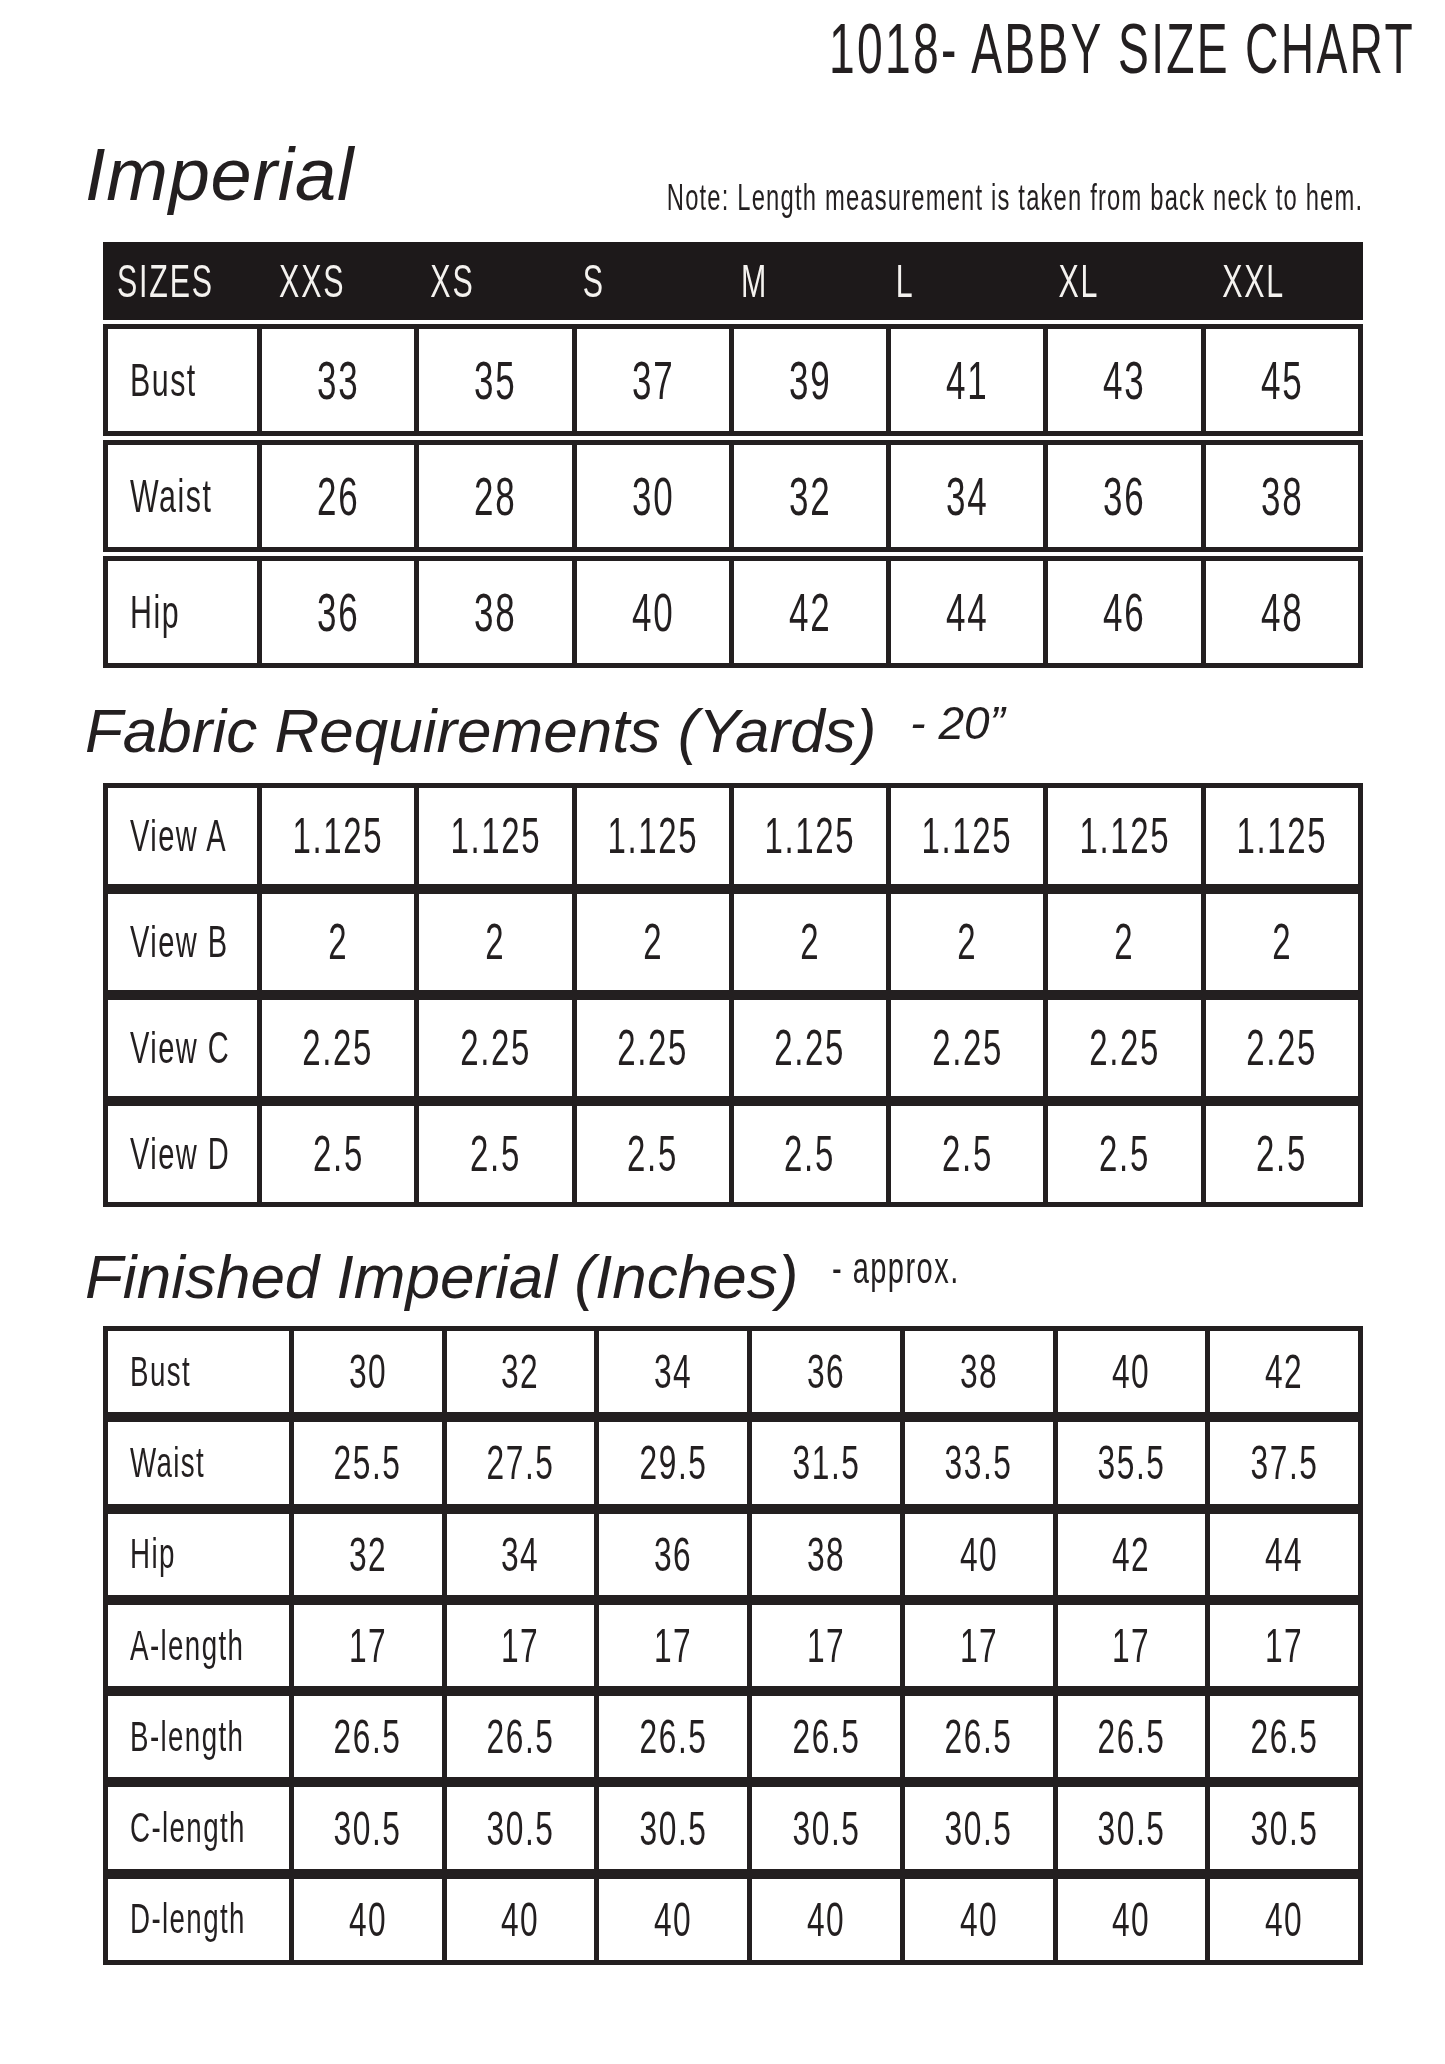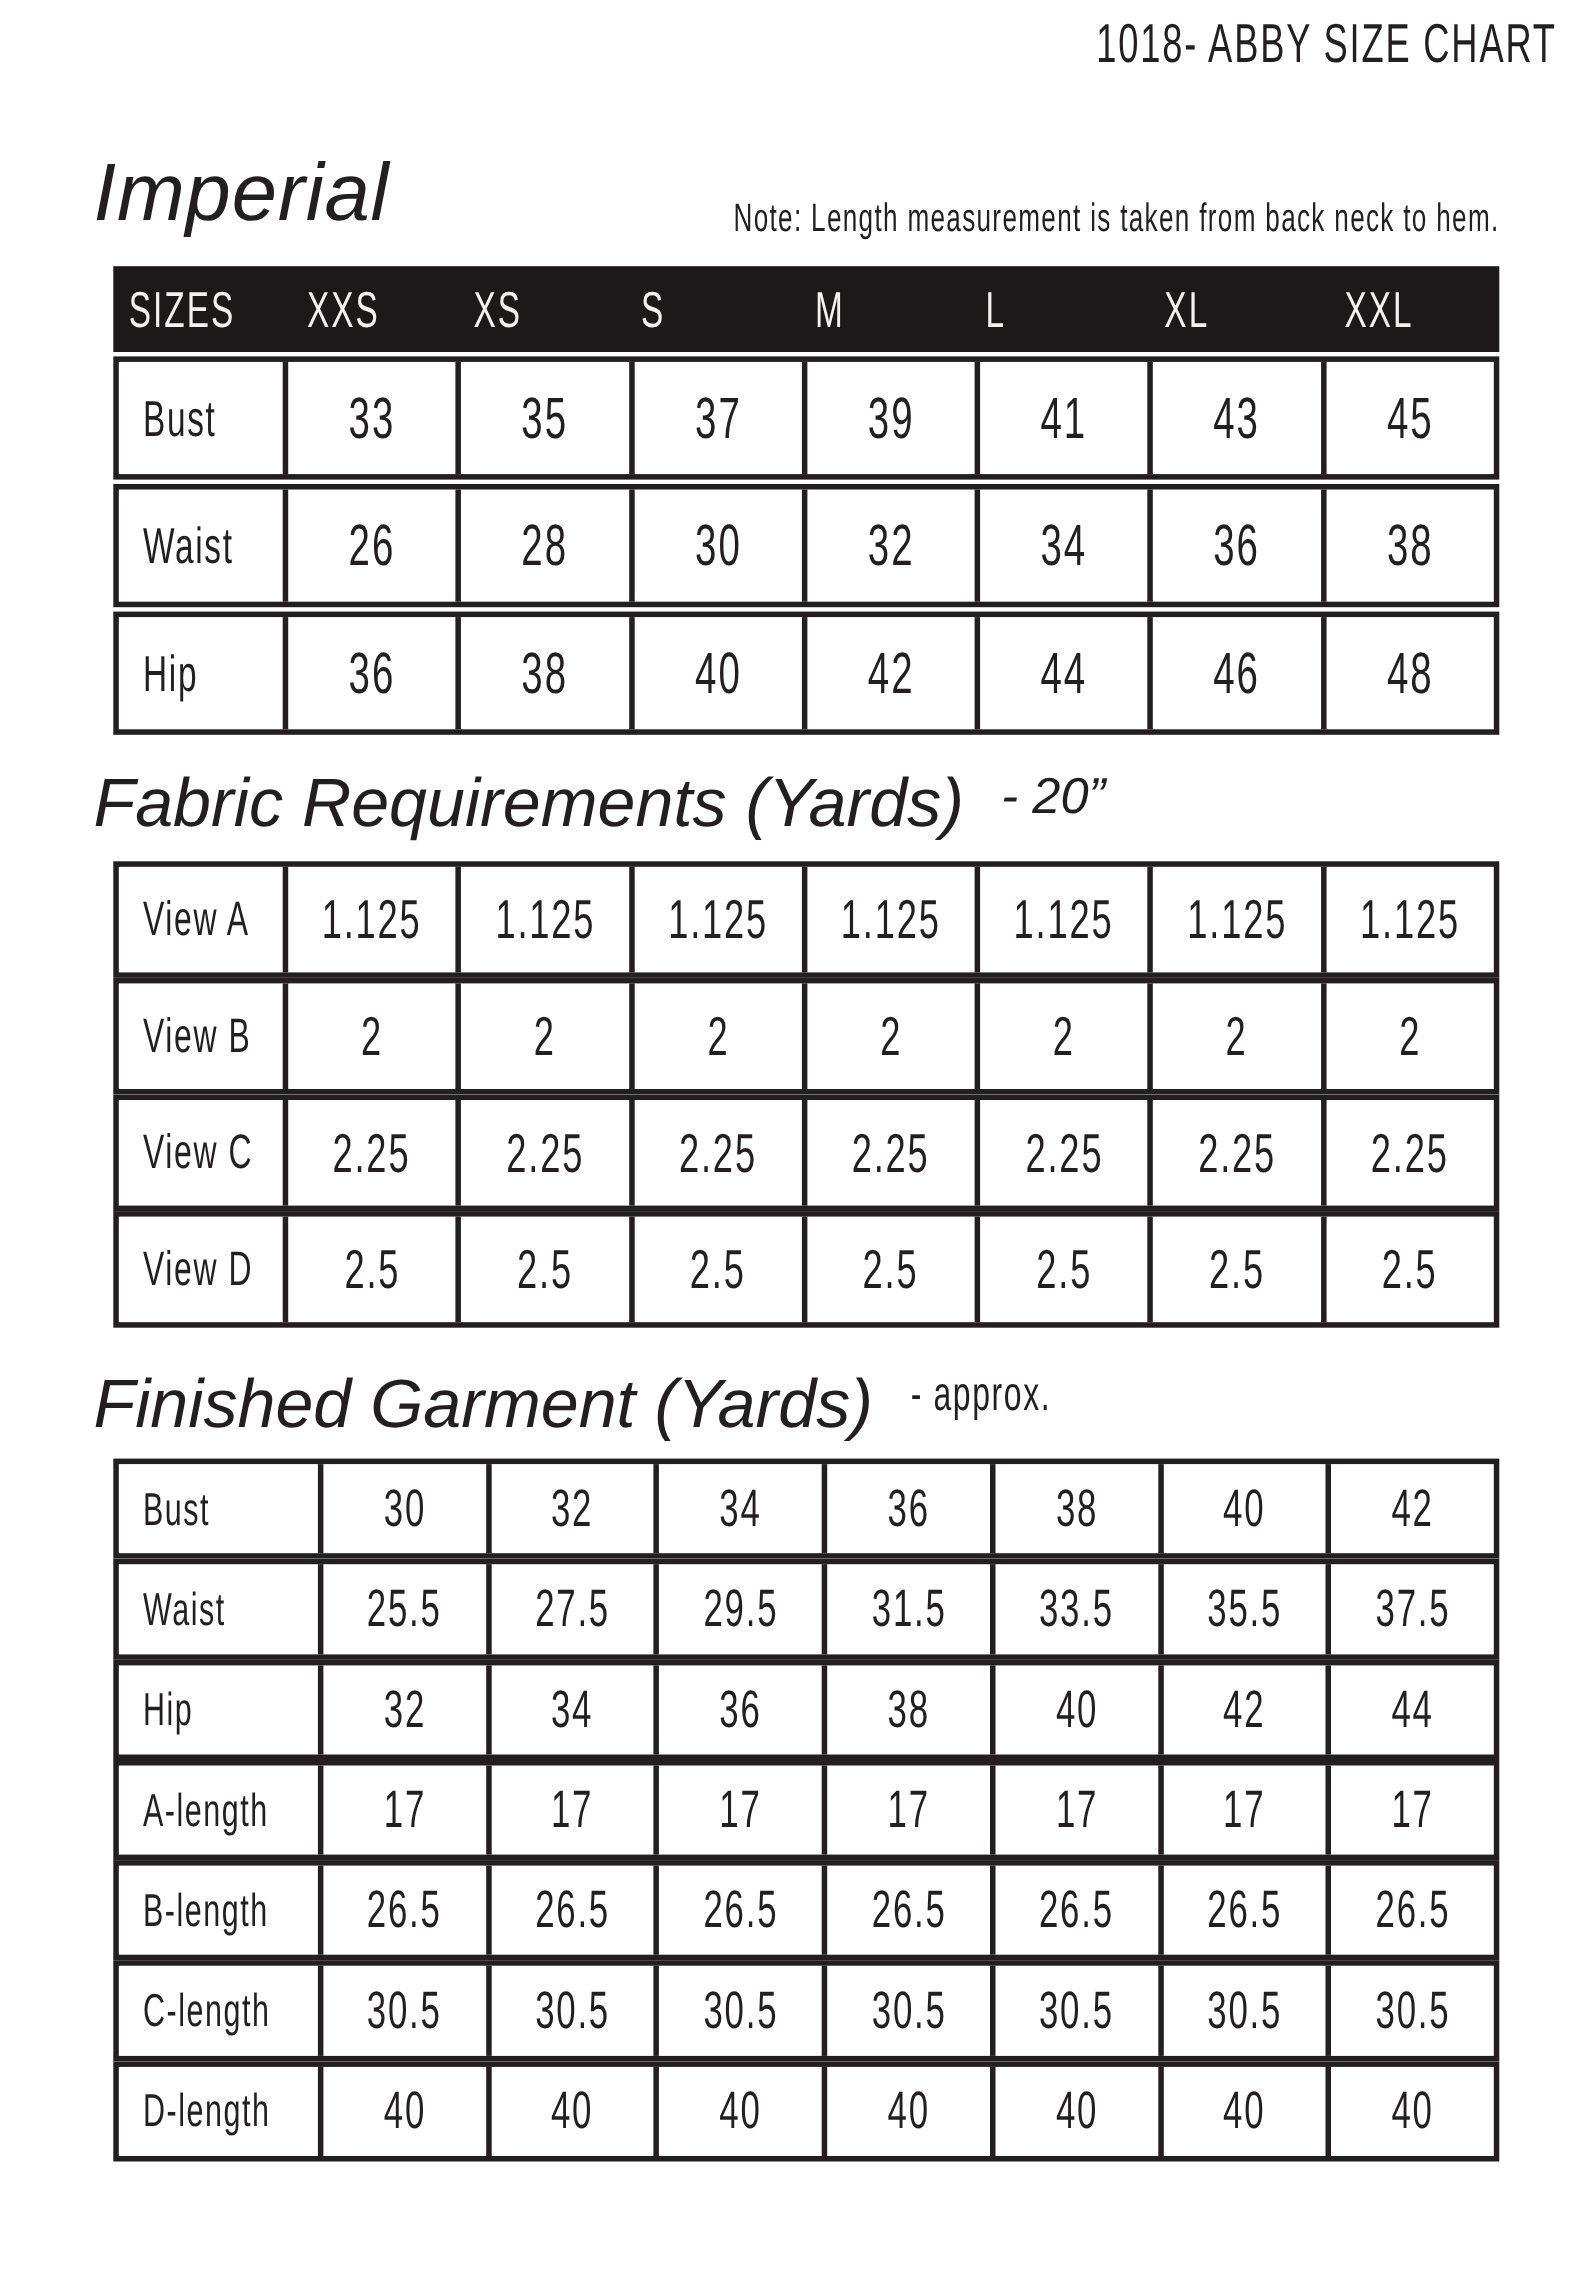--- a/index.html
+++ b/index.html
@@ -26,21 +26,21 @@
     white-space:nowrap;
   }
   .script{ 
     font-family:Liberation Sans, sans-serif;
     font-style:italic;
     white-space:nowrap;
   }
   
   .doc-title{
     position:absolute;top:14px;right:30px;
-    font-size:50px;line-height:1;text-decoration:underline;
+    font-size:70px;line-height:1;text-decoration:underline;
   }
   .doc-title .cond{transform-origin:right center;}
   
   .imperial-heading{
     position:absolute;left:85px;top:138px;
     font-size:74px;line-height:1;letter-spacing:.01em;
   }
   .length-note{
     position:absolute;right:82px;top:180px;
     font-size:36px;line-height:1;
@@ -313,21 +313,21 @@
       <div class="tcell">
         <span class="cond cv">2.5</span>
       </div>
       <div class="tcell">
         <span class="cond cv">2.5</span>
       </div>
     </div>
   </div>
 
 <div class="section-heading" id="finished-heading">
-  <span class="script">Finished Garment (Yards)</span>
+  <span class="script">Finished Imperial (Inches)</span>
   <span class="cond suffix-cond">- approx.</span>
 </div>
 
 <div class="sheet-table t3" id="finished-table">
     <div class="trow">
       <div class="tcell tcell-label">
         <span class="cond cl">Bust</span>
       </div>
       <div class="tcell">
         <span class="cond cv">30</span>

